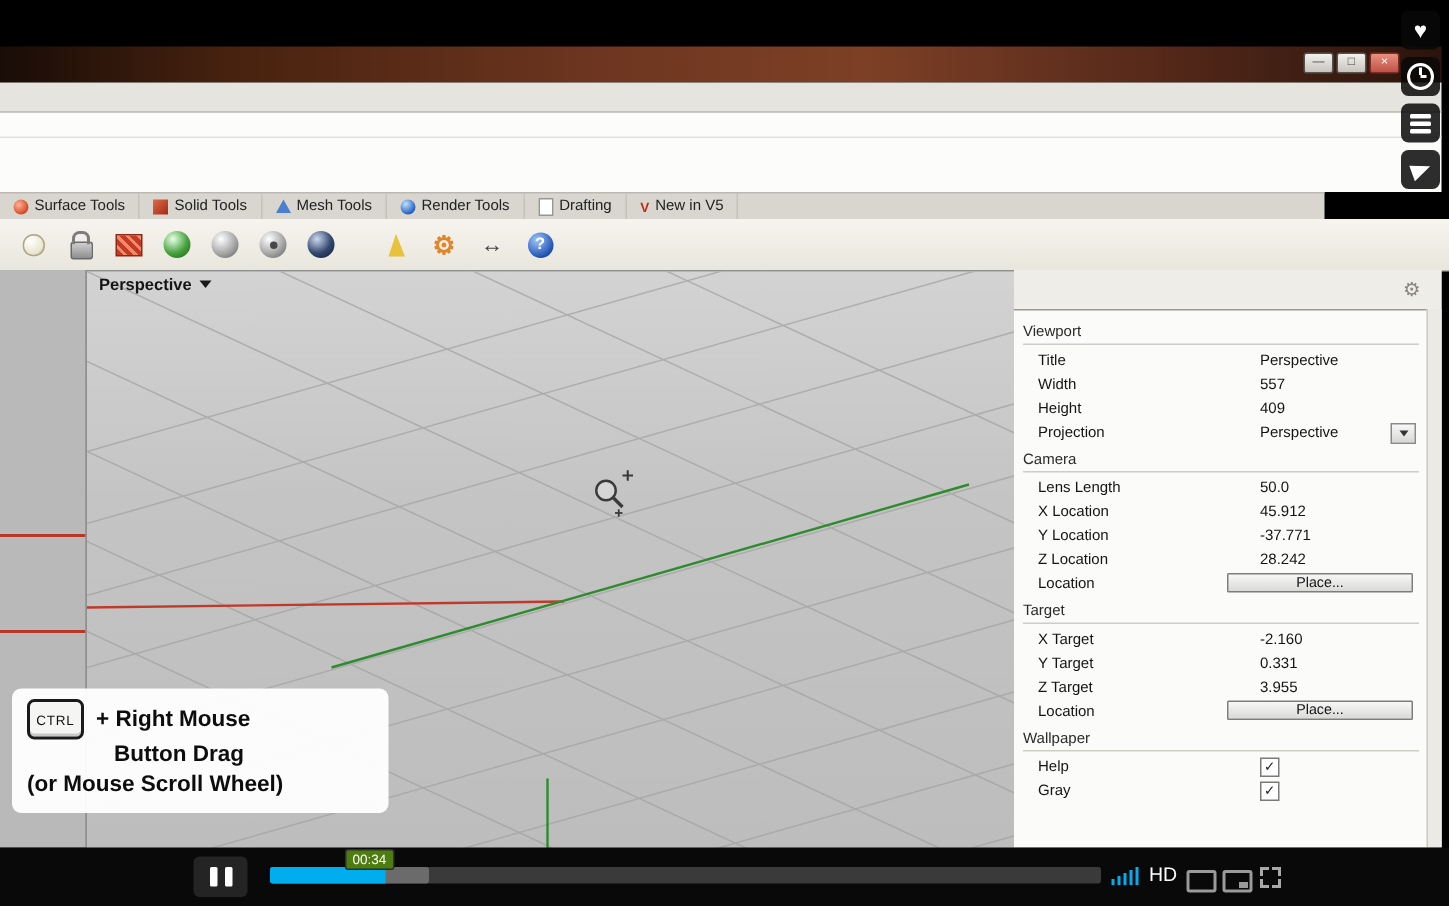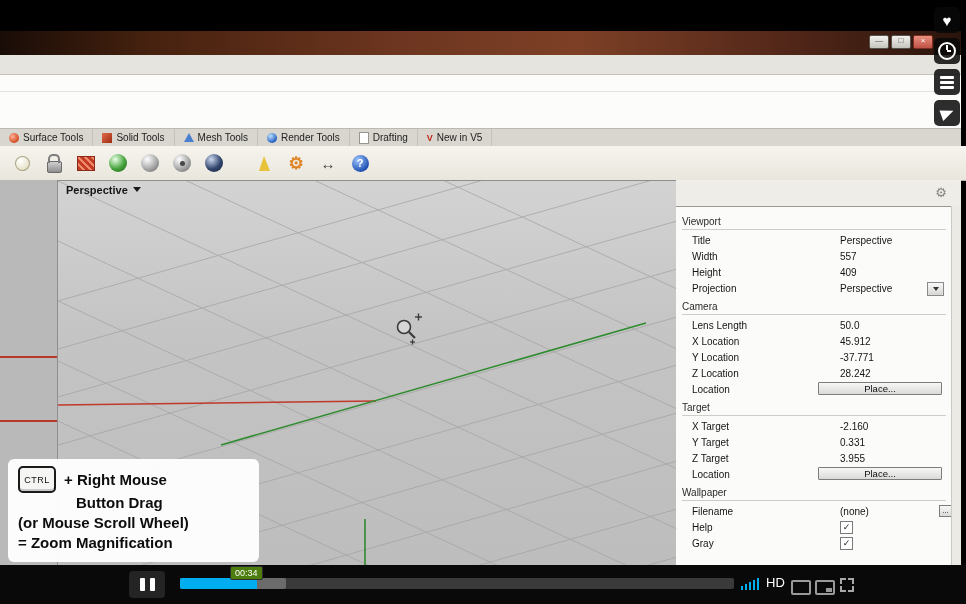--- a/index.html
+++ b/index.html
@@ -12,21 +12,21 @@
   .win-controls{position:absolute;right:28px;top:4px;display:flex;gap:2px}
   .win-btn{width:18px;height:12px;border-radius:2px;border:1px solid #57524c;background:linear-gradient(#f2f1ed,#c7c4bd);
     color:#444;font-size:8px;line-height:10px;text-align:center;cursor:default}
   .win-btn.close{background:linear-gradient(#e9907f,#bf5146);color:#fff;border-color:#7c2c23}
 
   .band-gray{position:absolute;left:0;top:55px;width:961px;height:19px;background:#e6e4df;border-bottom:1px solid #c4c1ba}
   .band-white{position:absolute;left:0;top:75px;width:961px;height:53px;background:#fcfcfb}
   .band-white::after{content:"";position:absolute;left:0;top:16px;width:100%;height:1px;background:#e4e2dc}
 
   
-  .tool-tabs{position:absolute;left:0;top:128px;width:961px;height:17px;background:#d9d6cf;border-top:1px solid #bcb9b2;
+  .tool-tabs{position:absolute;left:0;top:128px;width:883px;height:17px;background:#d9d6cf;border-top:1px solid #bcb9b2;
     border-bottom:5px solid #0369a1;display:flex;align-items:center;font-size:10px;color:#222}
   .tool-tab{display:flex;align-items:center;gap:4px;padding:0 9px;height:100%;border-right:1px solid #c5c2bb;cursor:default}
   .ti{width:10px;height:10px;display:inline-block;flex:none}
   .ti-surface{border-radius:50%;background:radial-gradient(circle at 35% 35%,#ffb199,#d2491e 72%)}
   .ti-solid{background:linear-gradient(135deg,#e06a4a,#a02c12)}
   .ti-mesh{width:0;height:0;border-left:5px solid transparent;border-right:5px solid transparent;border-bottom:9px solid #4a7fd0}
   .ti-render{border-radius:50%;background:radial-gradient(circle at 35% 30%,#bfe0ff,#1f5fc0 72%)}
   .ti-draft{width:8px;height:10px;background:#fff;border:1px solid #979790}
   .ti-v5{width:auto;height:auto;color:#c02818;font-weight:bold;font-size:9px;line-height:10px}
 
@@ -309,45 +309,39 @@
           <span class="pl">Z Target</span>
           <span class="pv">3.955</span>
         </div>
         <div class="prow">
           <span class="pl">Location</span>
           <button class="place-btn">Place...</button>
         </div>
 
         <div class="sect-title">Wallpaper</div>
         <div class="prow">
-          <span class="pl">Filename</span>
-          <span class="pv">(none)</span>
-          <button class="browse-btn">...</button>
-        </div>
-        <div class="prow">
           <span class="pl">Help</span>
           <span class="checkbox">✓</span>
         </div>
         <div class="prow">
           <span class="pl">Gray</span>
           <span class="checkbox">✓</span>
         </div>
       </div>
       <div class="panel-scroll"></div>
     </div>
   </div>
 
   <div class="caption">
     <div class="cap-line1">
       <span class="keycap">CTRL</span>
       <span>+ Right Mouse</span>
     </div>
     <div class="cap-line2">Button Drag</div>
     <div>(or Mouse Scroll Wheel)</div>
-    <div>= Zoom Magnification</div>
   </div>
 
   <div class="player">
     <div class="pause-btn">
       <span></span>
       <span></span>
     </div>
     <div class="progress">
       <div class="buffer"></div>
       <div class="fill"></div>

